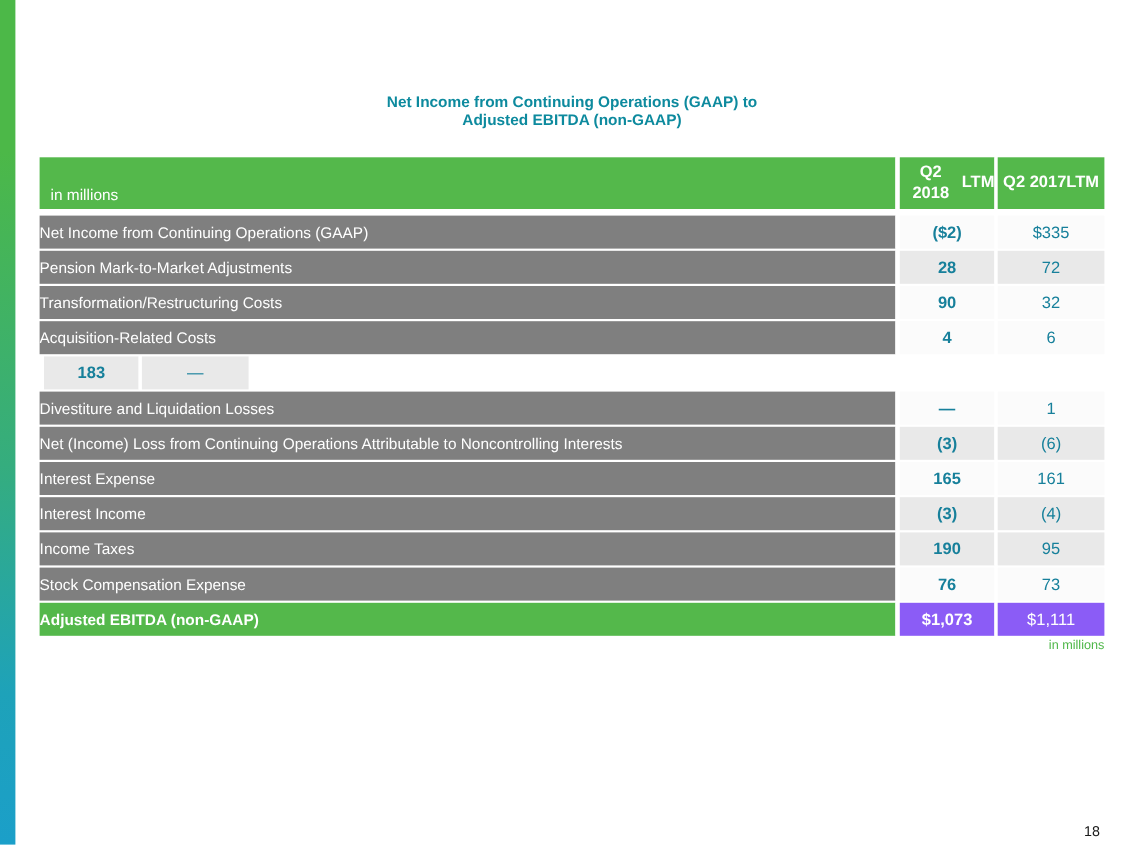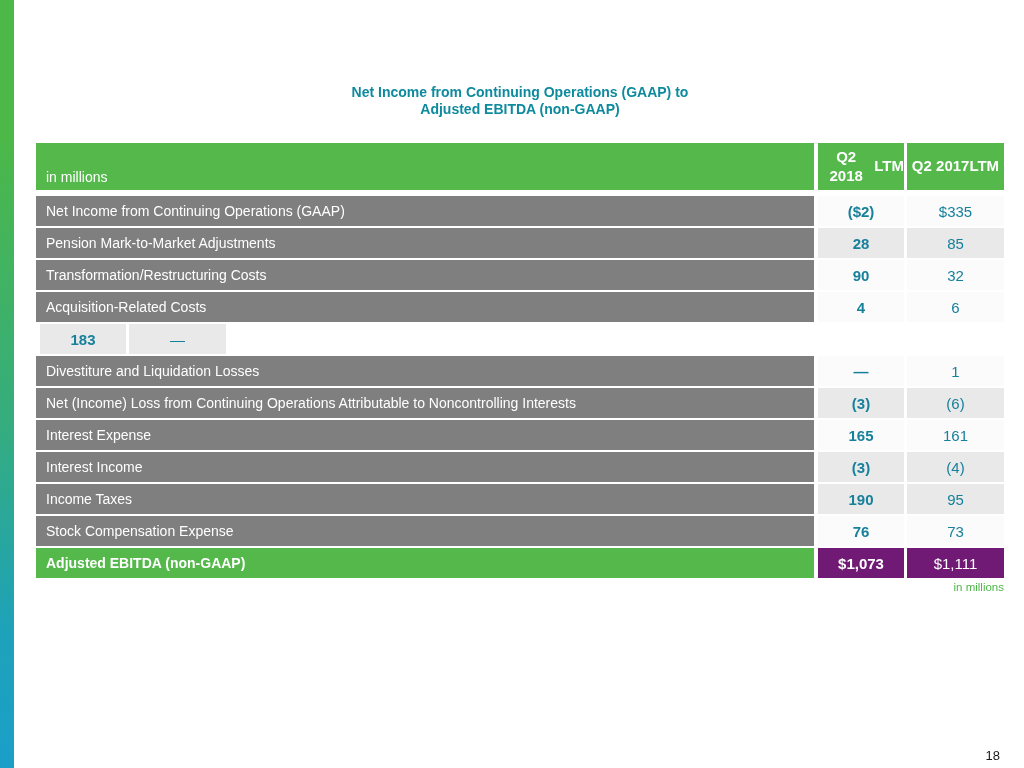--- a/index.html
+++ b/index.html
@@ -83,41 +83,40 @@
     height: 30px;
     margin-bottom: 2px;
   }
   .cell-label {
     flex: 1;
     background: #7f7f7f;
     color: #ffffff;
     font-size: 14px;
     display: flex;
     align-items: center;
-    padding-left: 10px;
     white-space: nowrap;
     overflow: hidden;
   }
   .val {
     display: flex;
     align-items: center;
     justify-content: center;
     font-size: 15px;
     color: #17809b;
     background: #fbfbfb;
   }
   .v2018 { width: 86px; font-weight: bold; }
   .v2017 { width: 97px; }
   .row.banded .val { background: #e9e9e9; }
   .row.total .cell-label {
     background: #54b84b;
     font-weight: bold;
   }
   .row.total .val {
-    background: #701a75;
+    background: #8b5cf6;
     color: #ffffff;
   }
   .units-note {
     margin-top: 3px;
     text-align: right;
     font-size: 11.5px;
     color: #4eb748;
   }
   .page-number {
     position: absolute;
@@ -162,21 +161,21 @@
           <div class="sp1"></div>
           <div class="val v2018">($2)</div>
           <div class="sp2"></div>
           <div class="val v2017">$335</div>
         </div>
         <div class="row banded">
           <div class="cell-label">Pension Mark-to-Market Adjustments</div>
           <div class="sp1"></div>
           <div class="val v2018">28</div>
           <div class="sp2"></div>
-          <div class="val v2017">85</div>
+          <div class="val v2017">72</div>
         </div>
         <div class="row">
           <div class="cell-label">Transformation/Restructuring Costs</div>
           <div class="sp1"></div>
           <div class="val v2018">90</div>
           <div class="sp2"></div>
           <div class="val v2017">32</div>
         </div>
         <div class="row">
           <div class="cell-label">Acquisition-Related Costs</div>

